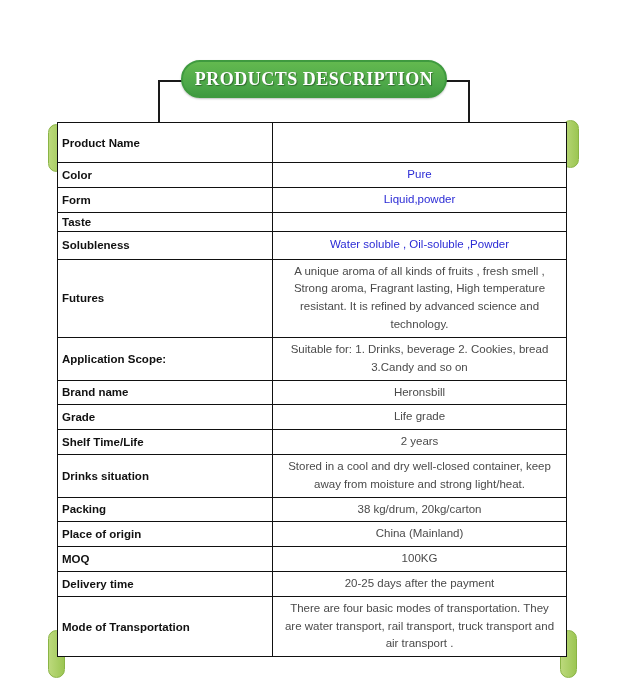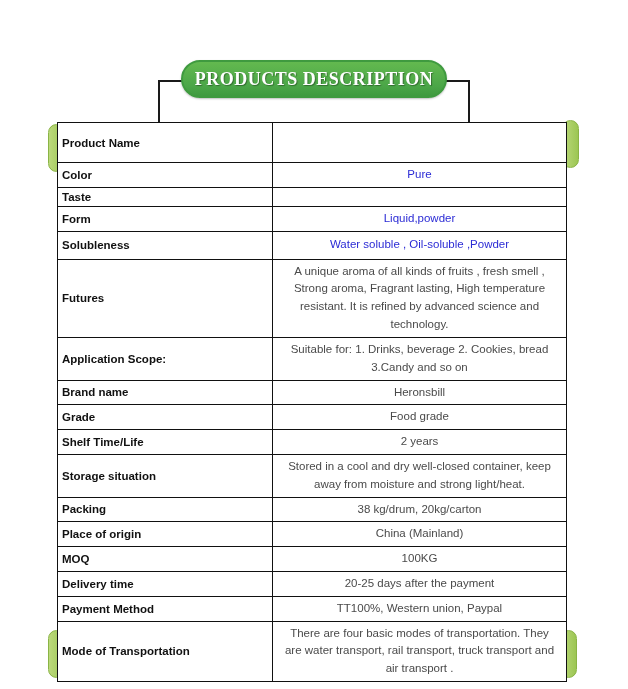--- a/index.html
+++ b/index.html
@@ -118,76 +118,72 @@
       <tbody>
           <tr>
             <td class="label-cell">Product Name</td>
             <td class="value-cell gray"></td>
           </tr>
           <tr>
             <td class="label-cell">Color</td>
             <td class="value-cell blue">Pure</td>
           </tr>
           <tr>
+            <td class="label-cell">Form</td>
+            <td class="value-cell blue">Liquid,powder</td>
+          </tr>
+          <tr>
             <td class="label-cell">Taste</td>
             <td class="value-cell gray"></td>
-          </tr>
-          <tr>
-            <td class="label-cell">Form</td>
-            <td class="value-cell blue">Liquid,powder</td>
           </tr>
           <tr>
             <td class="label-cell">Solubleness</td>
             <td class="value-cell blue">Water soluble , Oil-soluble ,Powder</td>
           </tr>
           <tr>
             <td class="label-cell">Futures</td>
             <td class="value-cell gray">A unique aroma of all kinds of fruits , fresh smell , Strong aroma, Fragrant lasting, High temperature resistant. It is refined by advanced science and technology.</td>
           </tr>
           <tr>
             <td class="label-cell">Application Scope:</td>
             <td class="value-cell gray">Suitable for:  1. Drinks, beverage  2. Cookies, bread 3.Candy and so on</td>
           </tr>
           <tr>
             <td class="label-cell">Brand name</td>
             <td class="value-cell gray">Heronsbill</td>
           </tr>
           <tr>
             <td class="label-cell">Grade</td>
-            <td class="value-cell gray">Food grade</td>
+            <td class="value-cell gray">Life grade</td>
           </tr>
           <tr>
             <td class="label-cell">Shelf Time/Life</td>
             <td class="value-cell gray">2 years</td>
           </tr>
           <tr>
-            <td class="label-cell">Storage situation</td>
+            <td class="label-cell">Drinks situation</td>
             <td class="value-cell gray">Stored in a cool and dry well-closed container, keep away from moisture and strong light/heat.</td>
           </tr>
           <tr>
             <td class="label-cell">Packing</td>
             <td class="value-cell gray">38 kg/drum, 20kg/carton</td>
           </tr>
           <tr>
             <td class="label-cell">Place of origin</td>
             <td class="value-cell gray">China (Mainland)</td>
           </tr>
           <tr>
             <td class="label-cell">MOQ</td>
             <td class="value-cell gray">100KG</td>
           </tr>
           <tr>
             <td class="label-cell">Delivery time</td>
             <td class="value-cell gray">20-25 days after the payment</td>
           </tr>
           <tr>
-            <td class="label-cell">Payment Method</td>
-            <td class="value-cell gray">TT100%, Western union, Paypal</td>
-          </tr>
-          <tr>
             <td class="label-cell">Mode of Transportation</td>
             <td class="value-cell gray">There are four basic modes of transportation. They are water transport, rail transport, truck transport and air transport .</td>
           </tr>
         </tbody>
     </table>
   </div>
 
 </div>
 
 </body></html>

